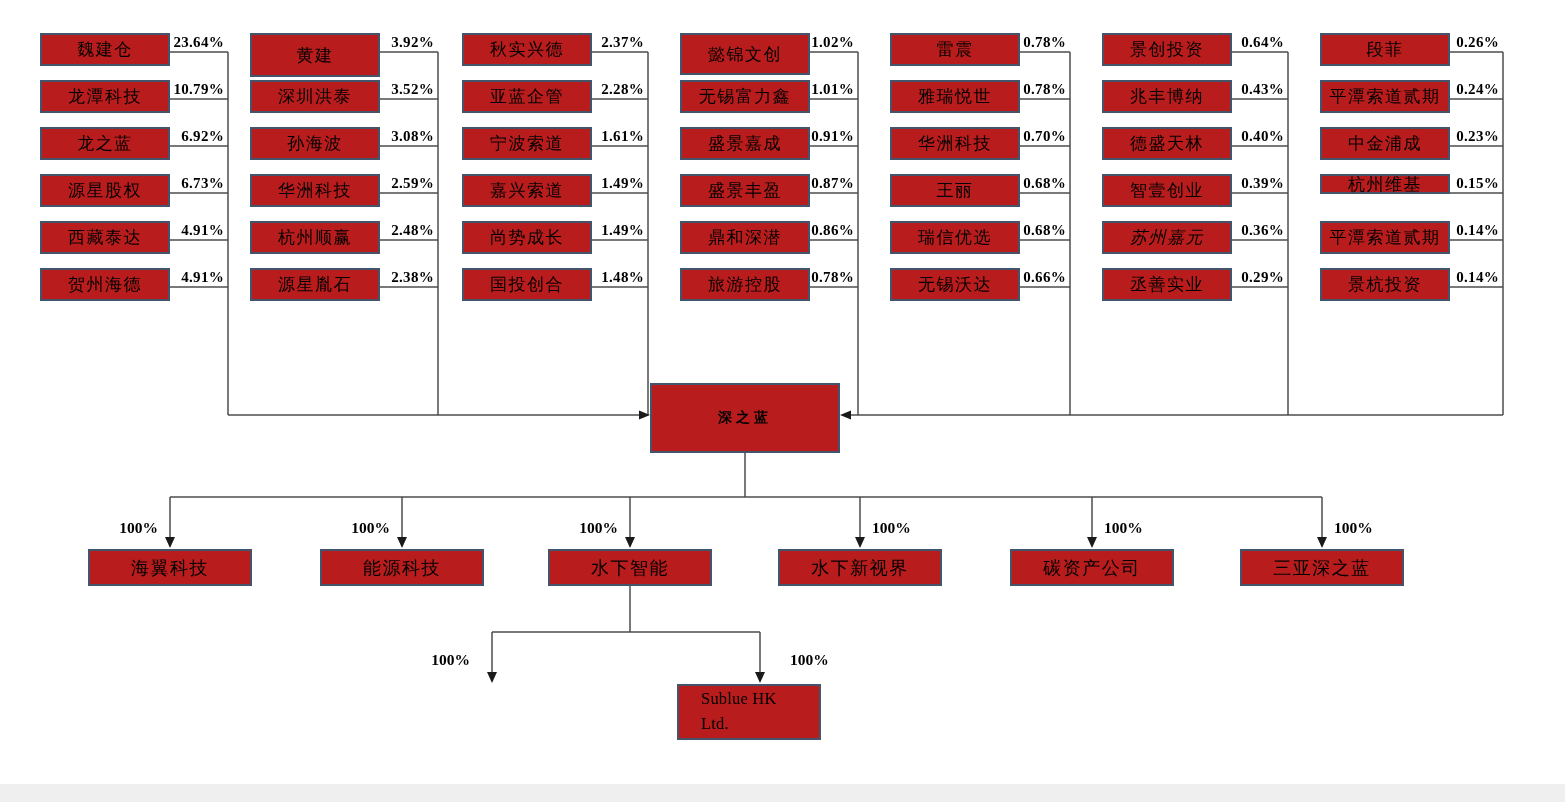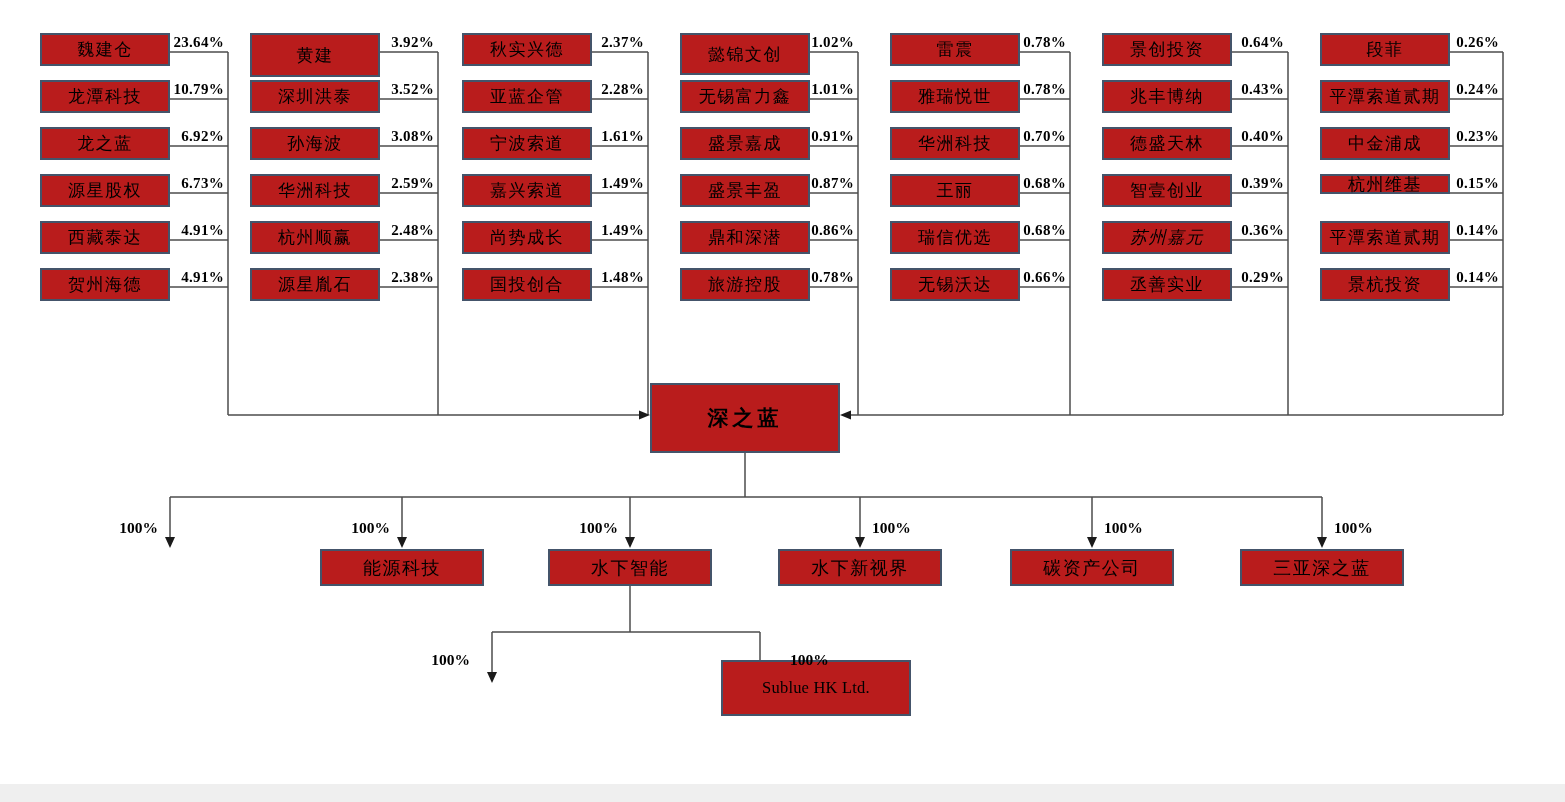--- a/index.html
+++ b/index.html
@@ -4,21 +4,21 @@
 <style>
   html,body{margin:0;padding:0;background:#ffffff;}
   .canvas{position:relative;width:1565px;height:802px;background:var(--background,#fff);
           font-family:"Liberation Serif","DejaVu Serif",serif;overflow:hidden;}
   #wires{position:absolute;left:0;top:0;z-index:1;}
   #nodes{position:absolute;left:0;top:0;width:100%;height:100%;z-index:2;}
   .box{position:absolute;display:flex;align-items:center;justify-content:center;
        background:#b91c1c;border:2px solid var(--box-border,#44546a);color:var(--text,#000);
        text-align:left;box-sizing:border-box;z-index:2;}
   .sh{font-size:17px;letter-spacing:1.5px;}
-  .center{font-size:21px;font-weight:700;letter-spacing:4px;border-width:2.5px;}
+  .center{font-size:14px;font-weight:700;letter-spacing:4px;border-width:2.5px;}
   .sub{font-size:18px;letter-spacing:1.5px;}
   .sub2{font-size:16.5px;letter-spacing:.2px;line-height:1.5;padding:0 22px;}
   .pct{position:absolute;font-size:15px;font-weight:600;color:var(--text,#000);
        text-align:right;z-index:2;letter-spacing:.3px;white-space:nowrap;}
   .own{position:absolute;font-size:15.5px;font-weight:600;color:var(--text,#000);z-index:2;white-space:nowrap;}
   .bottom-strip{position:absolute;left:0;bottom:0;width:100%;height:18px;
                 background:var(--page-bottom-band,#efefef);z-index:0;}
 </style>
 </head>
 <body>
@@ -178,29 +178,30 @@
       <div class="pct" style="left: 1409px; top: 81px; width: 90px;">0.24%</div>
       <div class="box sh" style="left: 1320px; top: 127px; width: 130px; height: 33px;">中金浦成</div>
       <div class="pct" style="left: 1409px; top: 128px; width: 90px;">0.23%</div>
       <div class="box sh" style="left: 1320px; top: 174px; width: 130px; height: 20px;">杭州维基</div>
       <div class="pct" style="left: 1409px; top: 175px; width: 90px;">0.15%</div>
       <div class="box sh" style="left: 1320px; top: 221px; width: 130px; height: 33px;">平潭索道贰期</div>
       <div class="pct" style="left: 1409px; top: 222px; width: 90px;">0.14%</div>
       <div class="box sh" style="left: 1320px; top: 268px; width: 130px; height: 33px;">景杭投资</div>
       <div class="pct" style="left: 1409px; top: 269px; width: 90px;">0.14%</div>
       <div class="box center" style="left: 650px; top: 383px; width: 190px; height: 70px;">深之蓝</div>
+      <div class="box sub" style="left: 88px; top: 549px; width: 164px; height: 37px;">海翼科技</div>
       <div class="own" style="left: 96px; top: 519px; width: 62px; text-align: right;">100%</div>
       <div class="box sub" style="left: 320px; top: 549px; width: 164px; height: 37px;">能源科技</div>
       <div class="own" style="left: 328px; top: 519px; width: 62px; text-align: right;">100%</div>
       <div class="box sub" style="left: 548px; top: 549px; width: 164px; height: 37px;">水下智能</div>
       <div class="own" style="left: 556px; top: 519px; width: 62px; text-align: right;">100%</div>
       <div class="box sub" style="left: 778px; top: 549px; width: 164px; height: 37px;">水下新视界</div>
       <div class="own" style="left: 872px; top: 519px; width: 62px; text-align: left;">100%</div>
       <div class="box sub" style="left: 1010px; top: 549px; width: 164px; height: 37px;">碳资产公司</div>
       <div class="own" style="left: 1104px; top: 519px; width: 62px; text-align: left;">100%</div>
       <div class="box sub" style="left: 1240px; top: 549px; width: 164px; height: 37px;">三亚深之蓝</div>
       <div class="own" style="left: 1334px; top: 519px; width: 62px; text-align: left;">100%</div>
       <div class="own" style="left: 408px; top: 651px; width: 62px; text-align: right;">100%</div>
-      <div class="box sub2" style="left: 677px; top: 660px; width: 190px; height: 56px; margin-left: 44px;">Sublue HK Ltd.</div>
+      <div class="box sub2" style="left: 677px; top: 684px; width: 144px; height: 56px;">Sublue HK Ltd.</div>
       <div class="own" style="left: 790px; top: 651px; width: 62px; text-align: left;">100%</div>
     </div>
   <div class="bottom-strip"></div>
 </div>
 
 </body></html>

